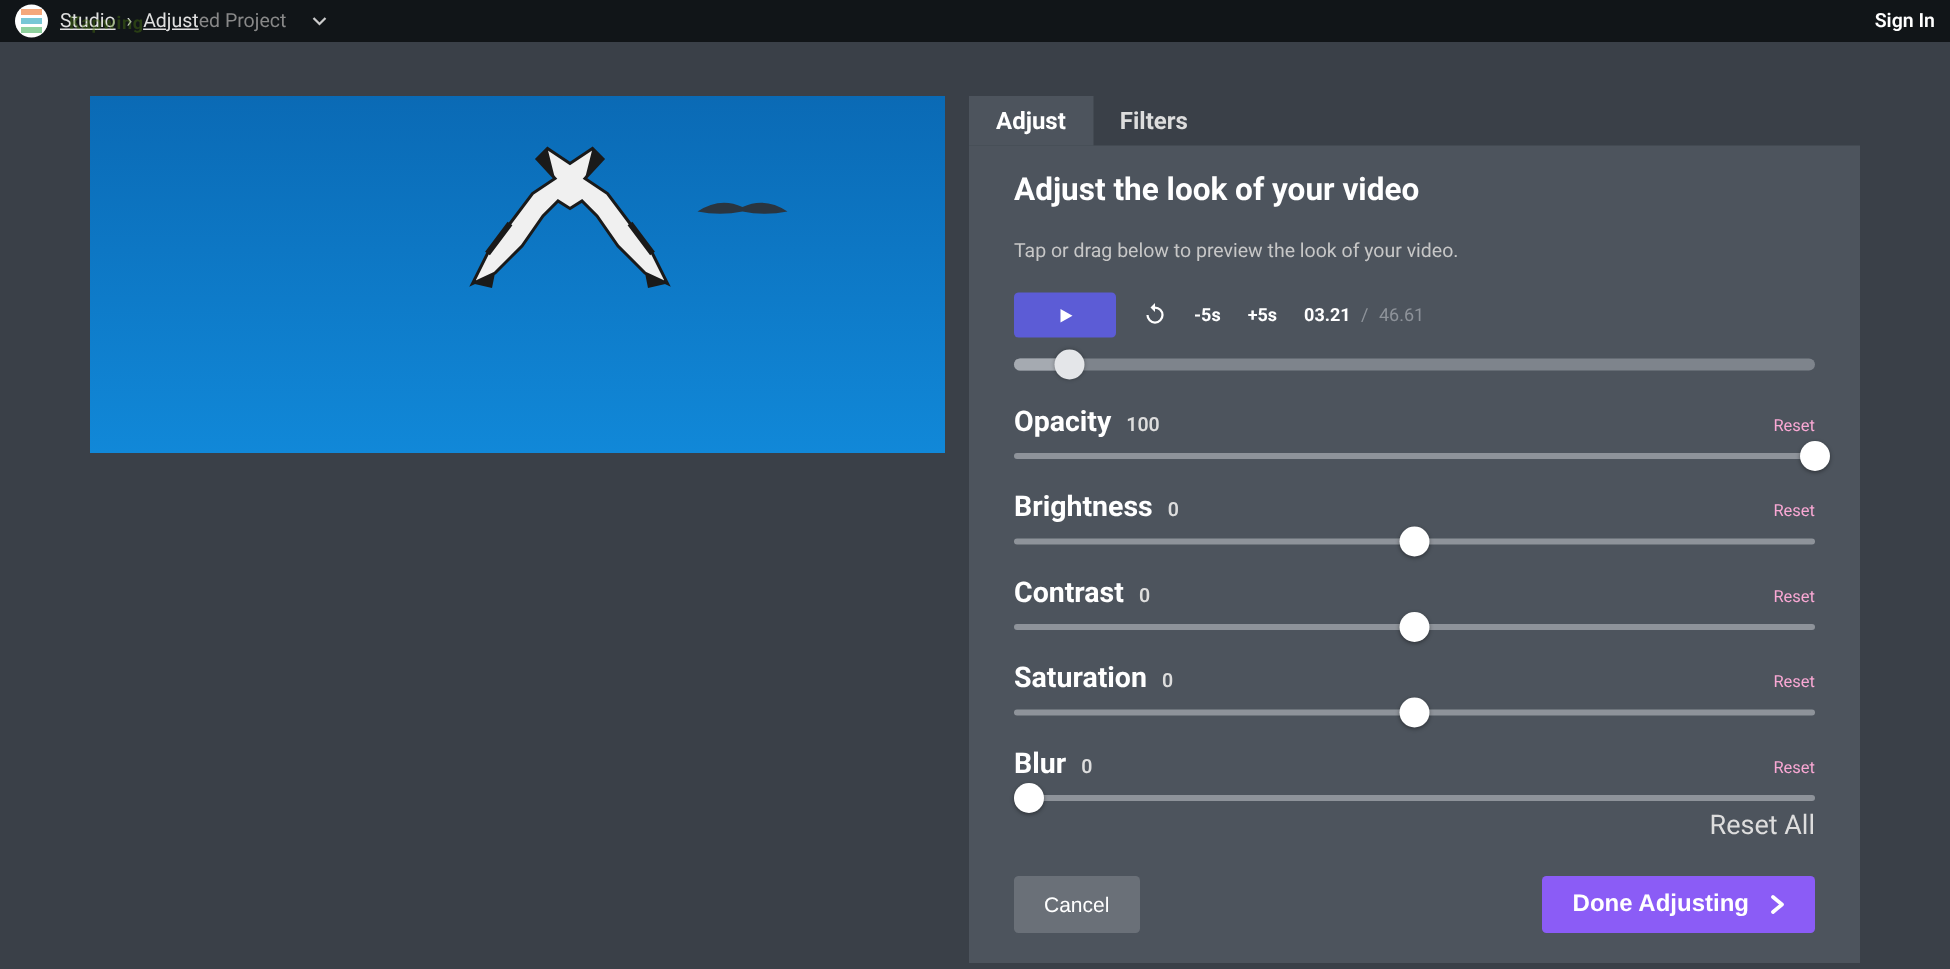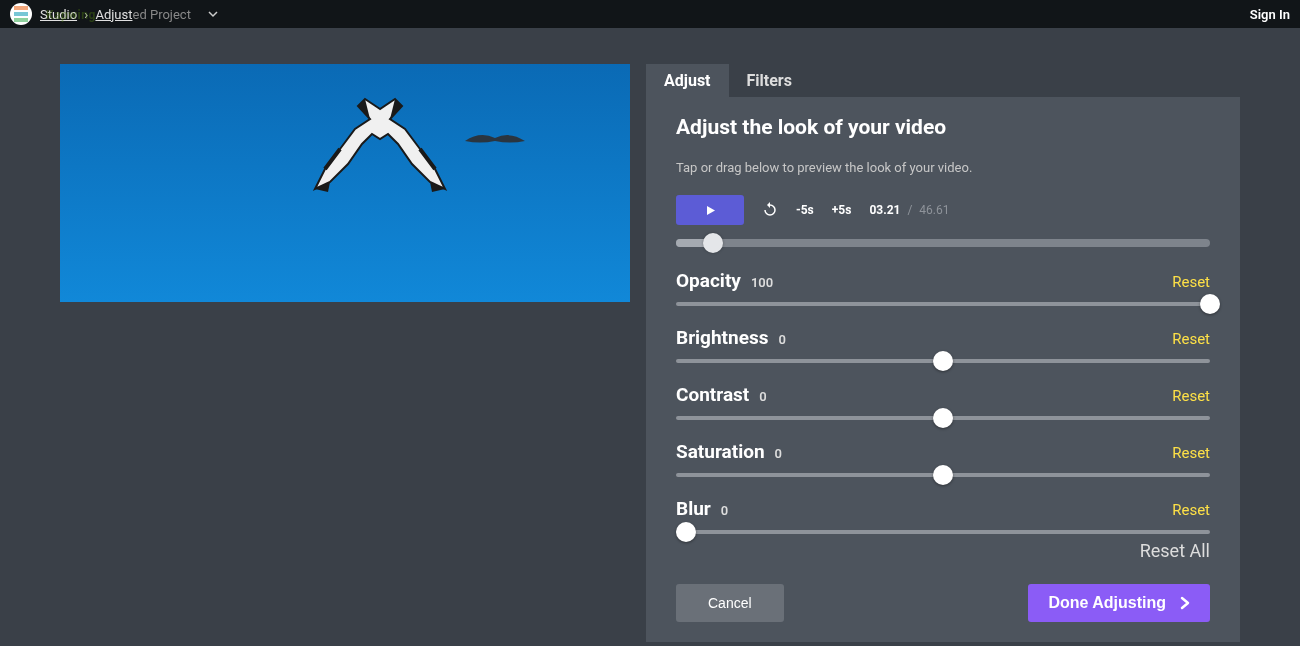--- a/index.html
+++ b/index.html
@@ -33,26 +33,26 @@
     .time-display .total { color: #8e939a; }
     .time-display .slash { color: #8e939a; margin: 0 4px; }
     .progress-wrap { margin-top: 14px; height: 8px; background: #7e848c; border-radius: 4px; position: relative; cursor: pointer; }
     .progress-fill { position: absolute; left: 0; top: 0; height: 100%; background: #a5aab1; border-radius: 4px; }
     .progress-thumb { position: absolute; top: -6px; width: 20px; height: 20px; border-radius: 50%; background: #e4e6e9; transform: translateX(-50%); box-shadow: 0 0 3px rgba(0,0,0,0.3); }
     .sliders { margin-top: 22px; }
     .slider-group { margin-bottom: 20px; }
     .slider-head { display: flex; align-items: baseline; justify-content: space-between; margin-bottom: 10px; }
     .slider-label { font-size: 19px; font-weight: 700; }
     .slider-value { font-size: 13px; font-weight: 600; margin-left: 10px; color: #ddd; }
-    .slider-reset { font-size: 15px; color: #fde047; cursor: pointer; }
+    .slider-reset { font-size: 11px; color: #f9a8d4; cursor: pointer; }
     .slider-track { height: 4px; background: #8e939a; border-radius: 2px; position: relative; cursor: pointer; }
     .slider-thumb { position: absolute; top: -8px; width: 20px; height: 20px; border-radius: 50%; background: #fff; transform: translateX(-50%); box-shadow: 0 1px 3px rgba(0,0,0,0.4); }
     .reset-all { text-align: right; font-size: 18px; color: #ddd; cursor: pointer; margin-top: -6px; }
     .footer-btns { display: flex; justify-content: space-between; margin-top: auto; padding-top: 18px; }
-    .cancel-btn { background: #6a7078; color: #fff; border: none; padding: 10px 32px; border-radius: 3px; font-size: 14px; cursor: pointer; }
+    .cancel-btn { background: #6a7078; color: #fff; border: none; padding: 10px 20px; border-radius: 3px; font-size: 14px; cursor: pointer; }
     .done-btn { background: #8b5cf6; color: #fff; border: none; padding: 10px 20px; border-radius: 3px; font-size: 16px; font-weight: 600; cursor: pointer; display: flex; align-items: center; gap: 14px; }
   </style>
 </head>
 <body>
 
 <div class="topbar">
   <div class="topbar-left">
     <div class="logo-circle">
       <div class="logo-stripe" style="background:#f4a87c;"></div>
       <div class="logo-stripe" style="background:#78c7d6;"></div>

